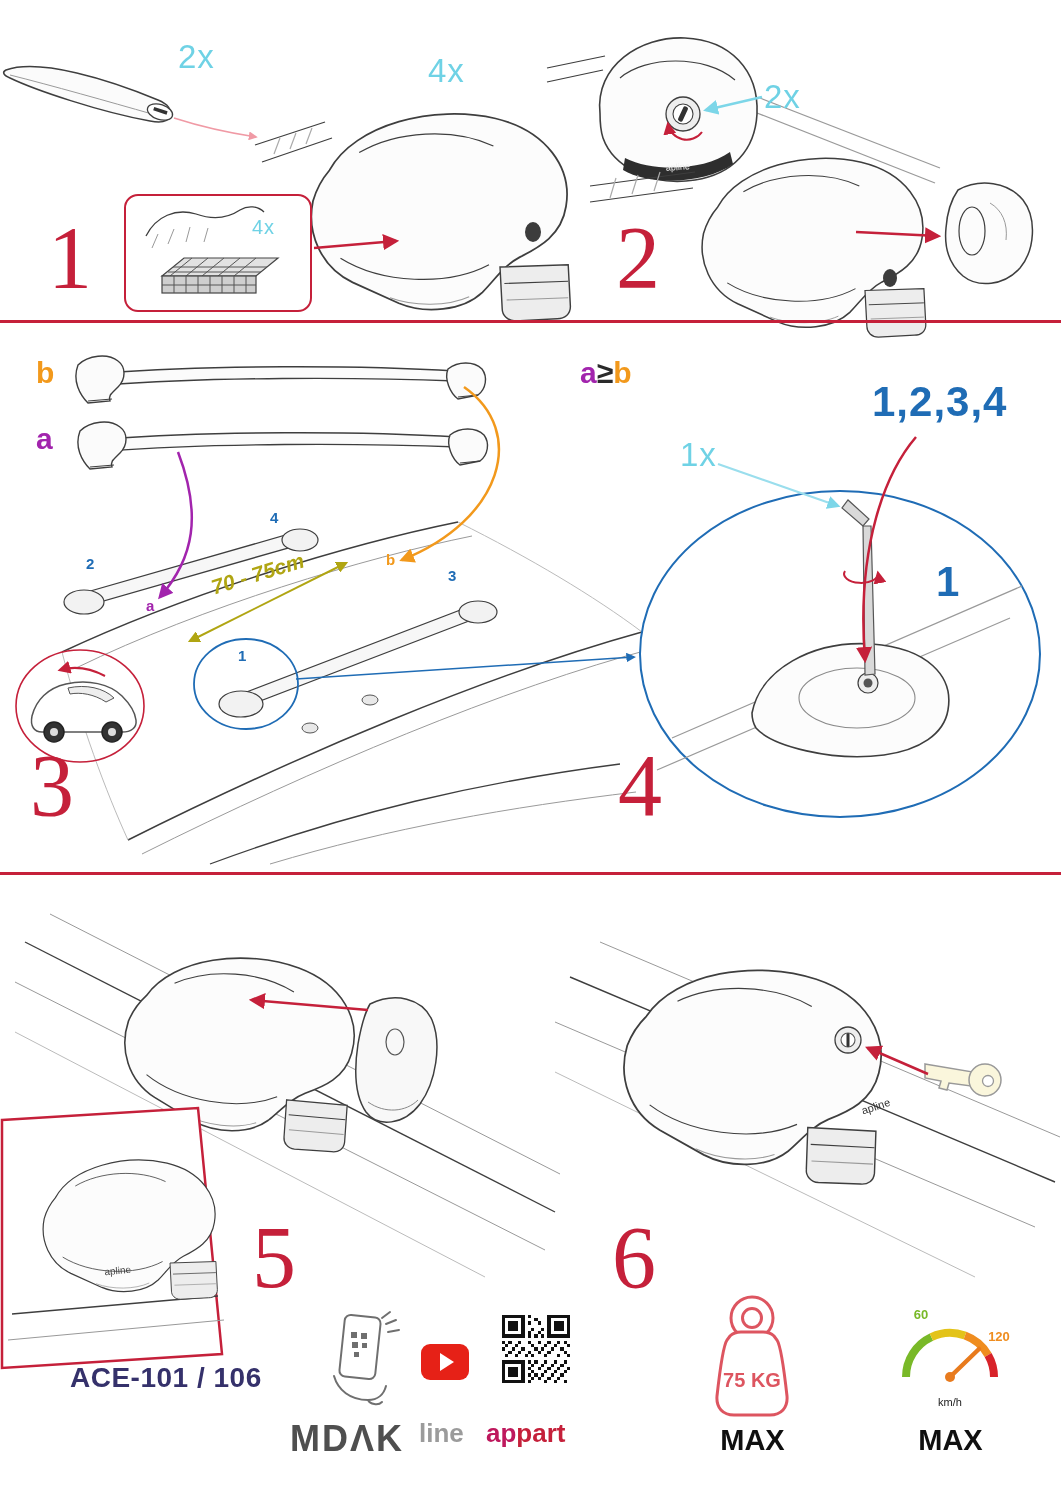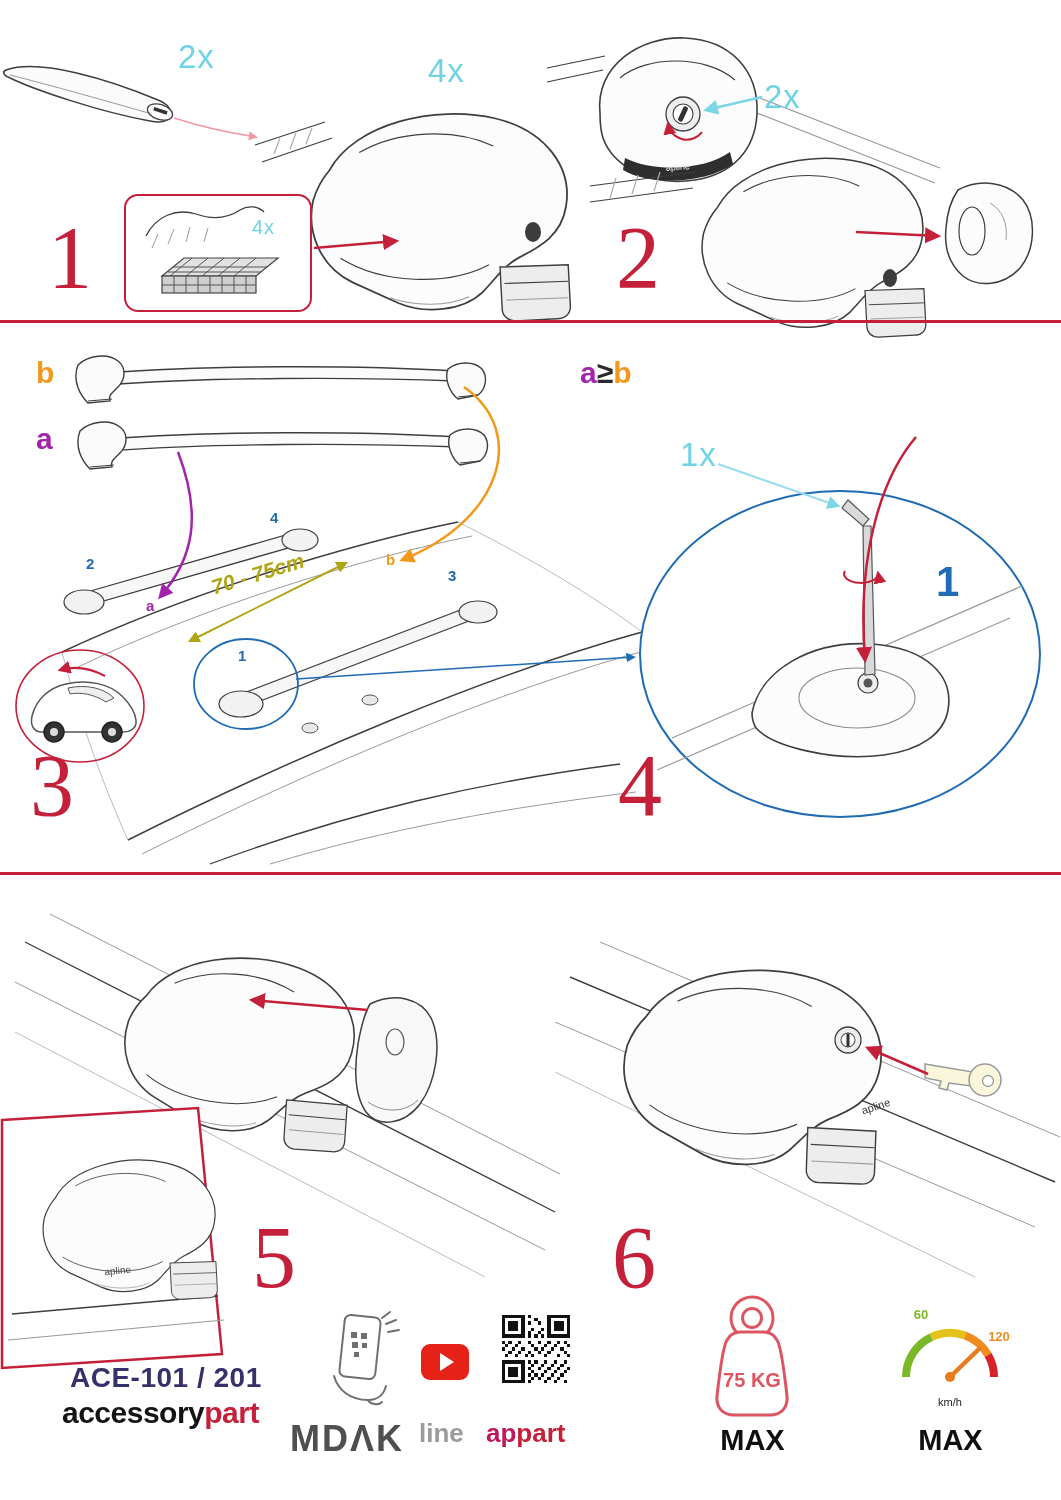--- a/index.html
+++ b/index.html
@@ -287,31 +287,29 @@
   <div class="abs pos orange" style="left:386px;top:552px">b</div>
   <div class="abs pos" style="left:448px;top:568px">3</div>
   <div class="abs pos purple" style="left:146px;top:598px">a</div>
   <div class="abs pos" style="left:238px;top:648px">1</div>
   <div class="abs dist" style="left:212px;top:576px">70 - 75cm</div>
   <div class="abs stepnum" style="left:30px;top:742px">3</div>
 
   <div class="abs" style="left:580px;top:356px">
     <span class="ab purple">a</span><span class="ab dark">≥</span><span class="ab orange">b</span>
   </div>
+  <div class="abs order" style="left:872px;top:378px">1,2,3,4</div>
   <div class="abs qty" style="left:680px;top:436px">1x</div>
   <div class="abs first" style="left:936px;top:558px">1</div>
   <div class="abs stepnum" style="left:618px;top:742px">4</div>
 
   <div class="abs stepnum" style="left:252px;top:1214px">5</div>
   <div class="abs stepnum" style="left:612px;top:1214px">6</div>
 
-  <div class="abs code" style="left:70px;top:1362px">ACE-101 / 201</div>
-  <div class="abs brand" style="left:62px;top:1396px">
-    <span class="bk">accessory</span><span class="rd">part</span>
-  </div>
+  <div class="abs code" style="left:70px;top:1362px">ACE-101 / 106</div>
 
   <svg class="abs" style="left:320px;top:1308px" width="80" height="100">
     <g stroke="#6f6f6f" fill="none" stroke-width="2" stroke-linecap="round">
       <rect x="22" y="8" width="36" height="62" rx="6" transform="rotate(6 40 39)"></rect>
       <path d="M14,68 C18,82 30,92 48,92 C58,92 64,86 66,78"></path>
       <path d="M48,92 C50,96 58,98 62,94"></path>
       <path d="M62,10 L70,4 M66,16 L76,12 M68,24 L79,22"></path>
     </g>
     <g fill="#6f6f6f">
       <rect x="31" y="24" width="6" height="6"></rect>

